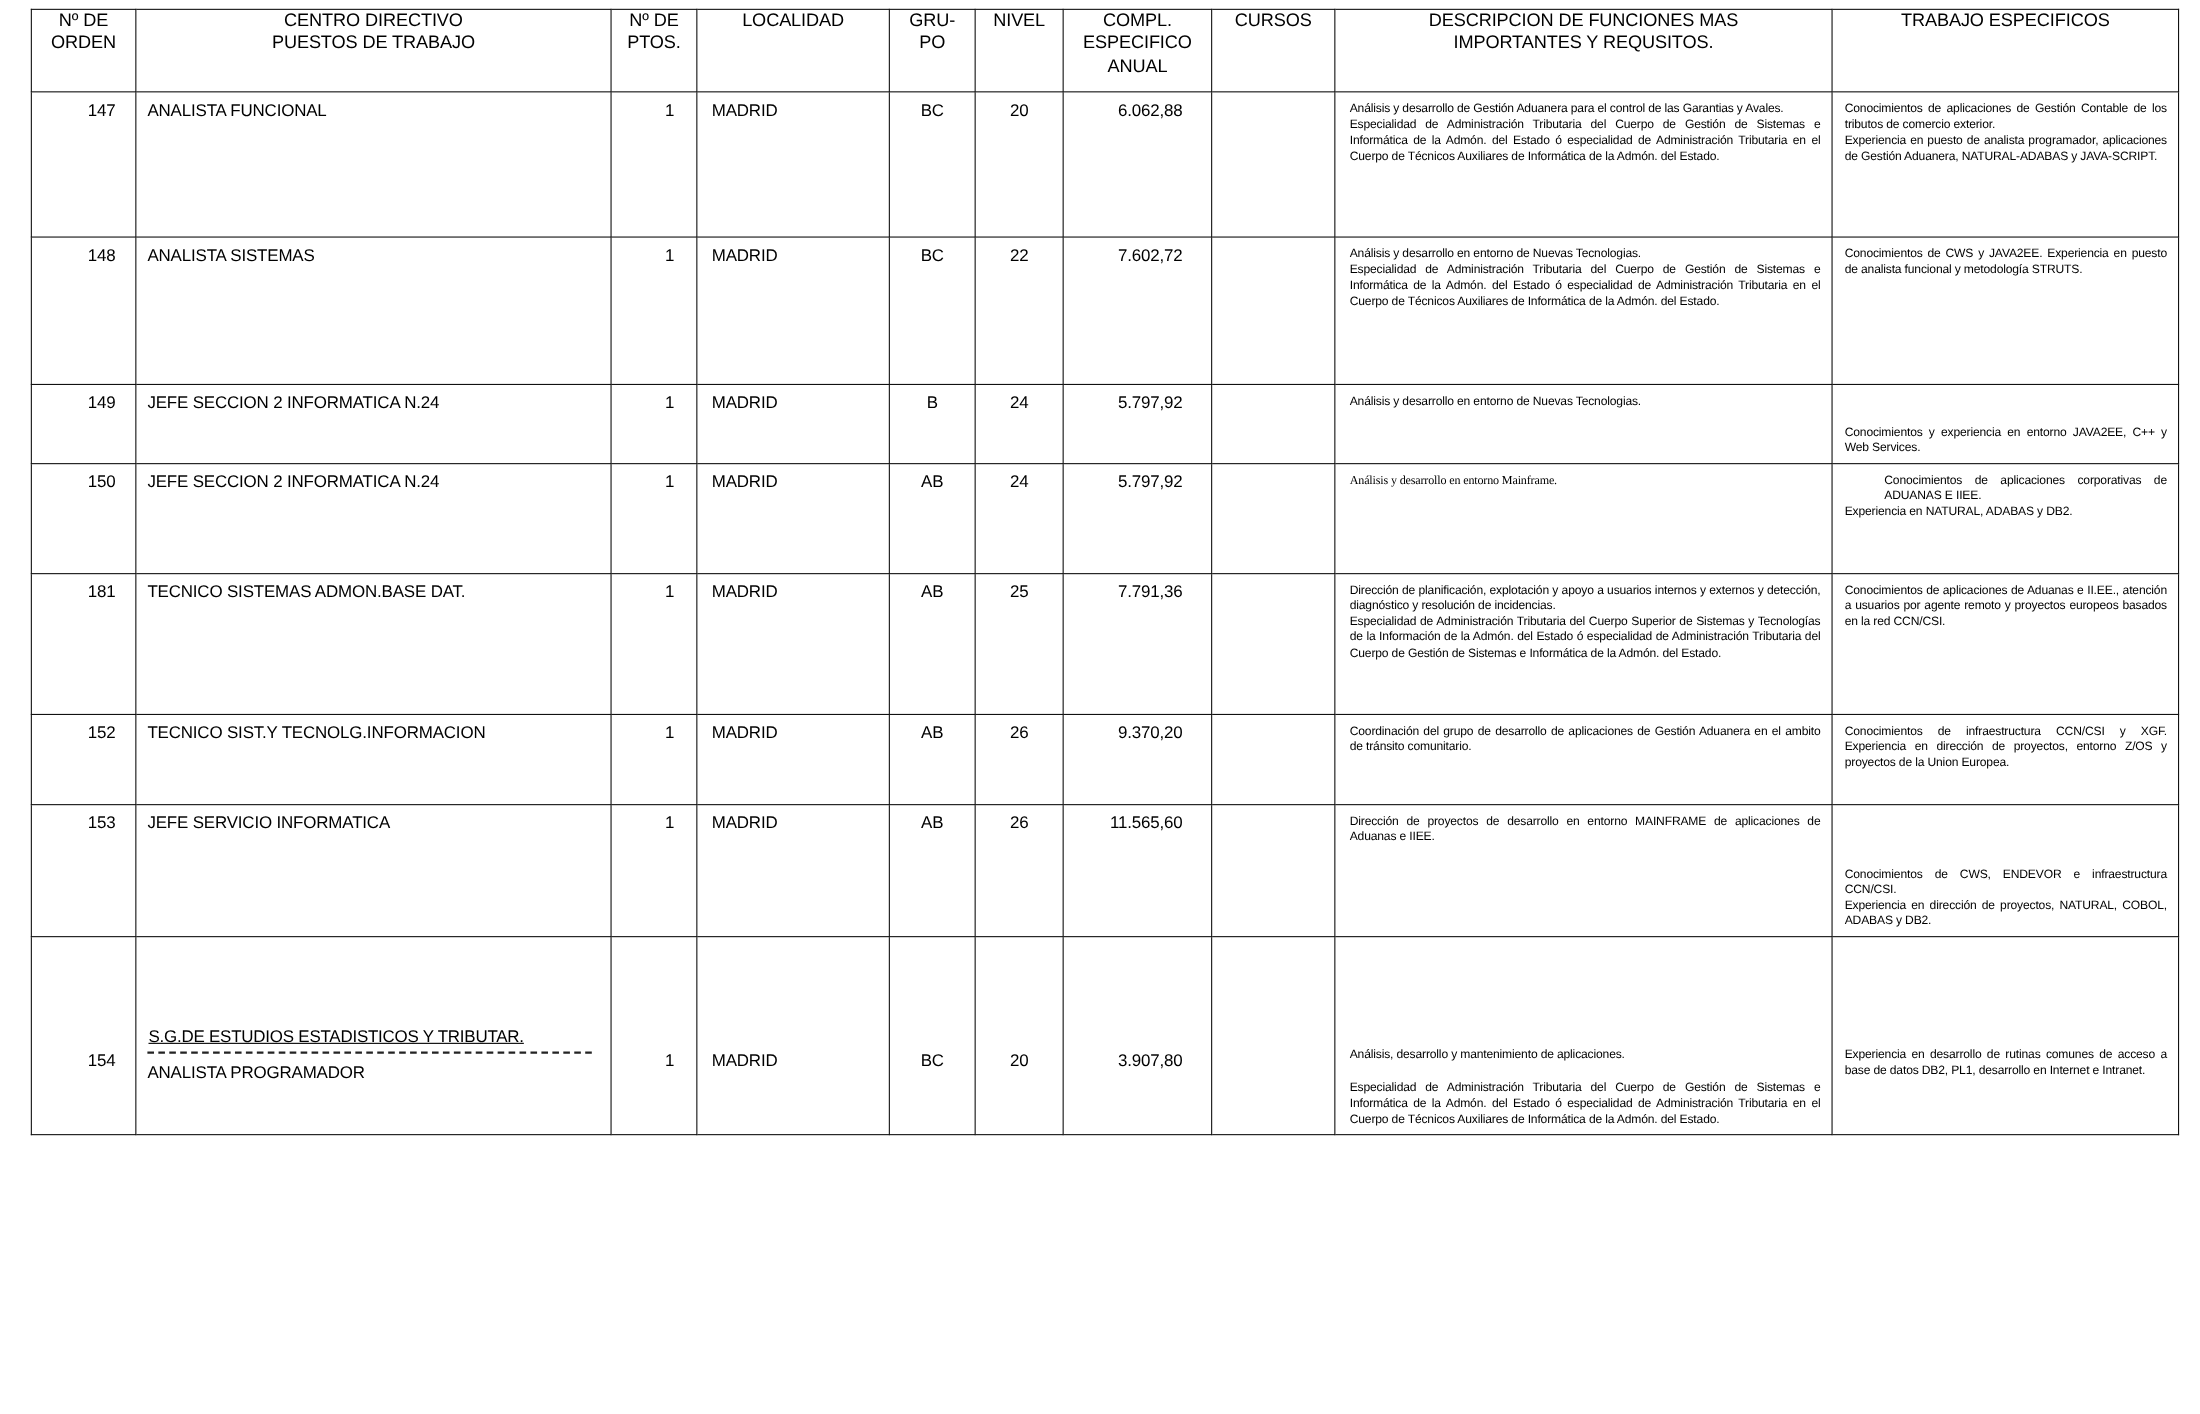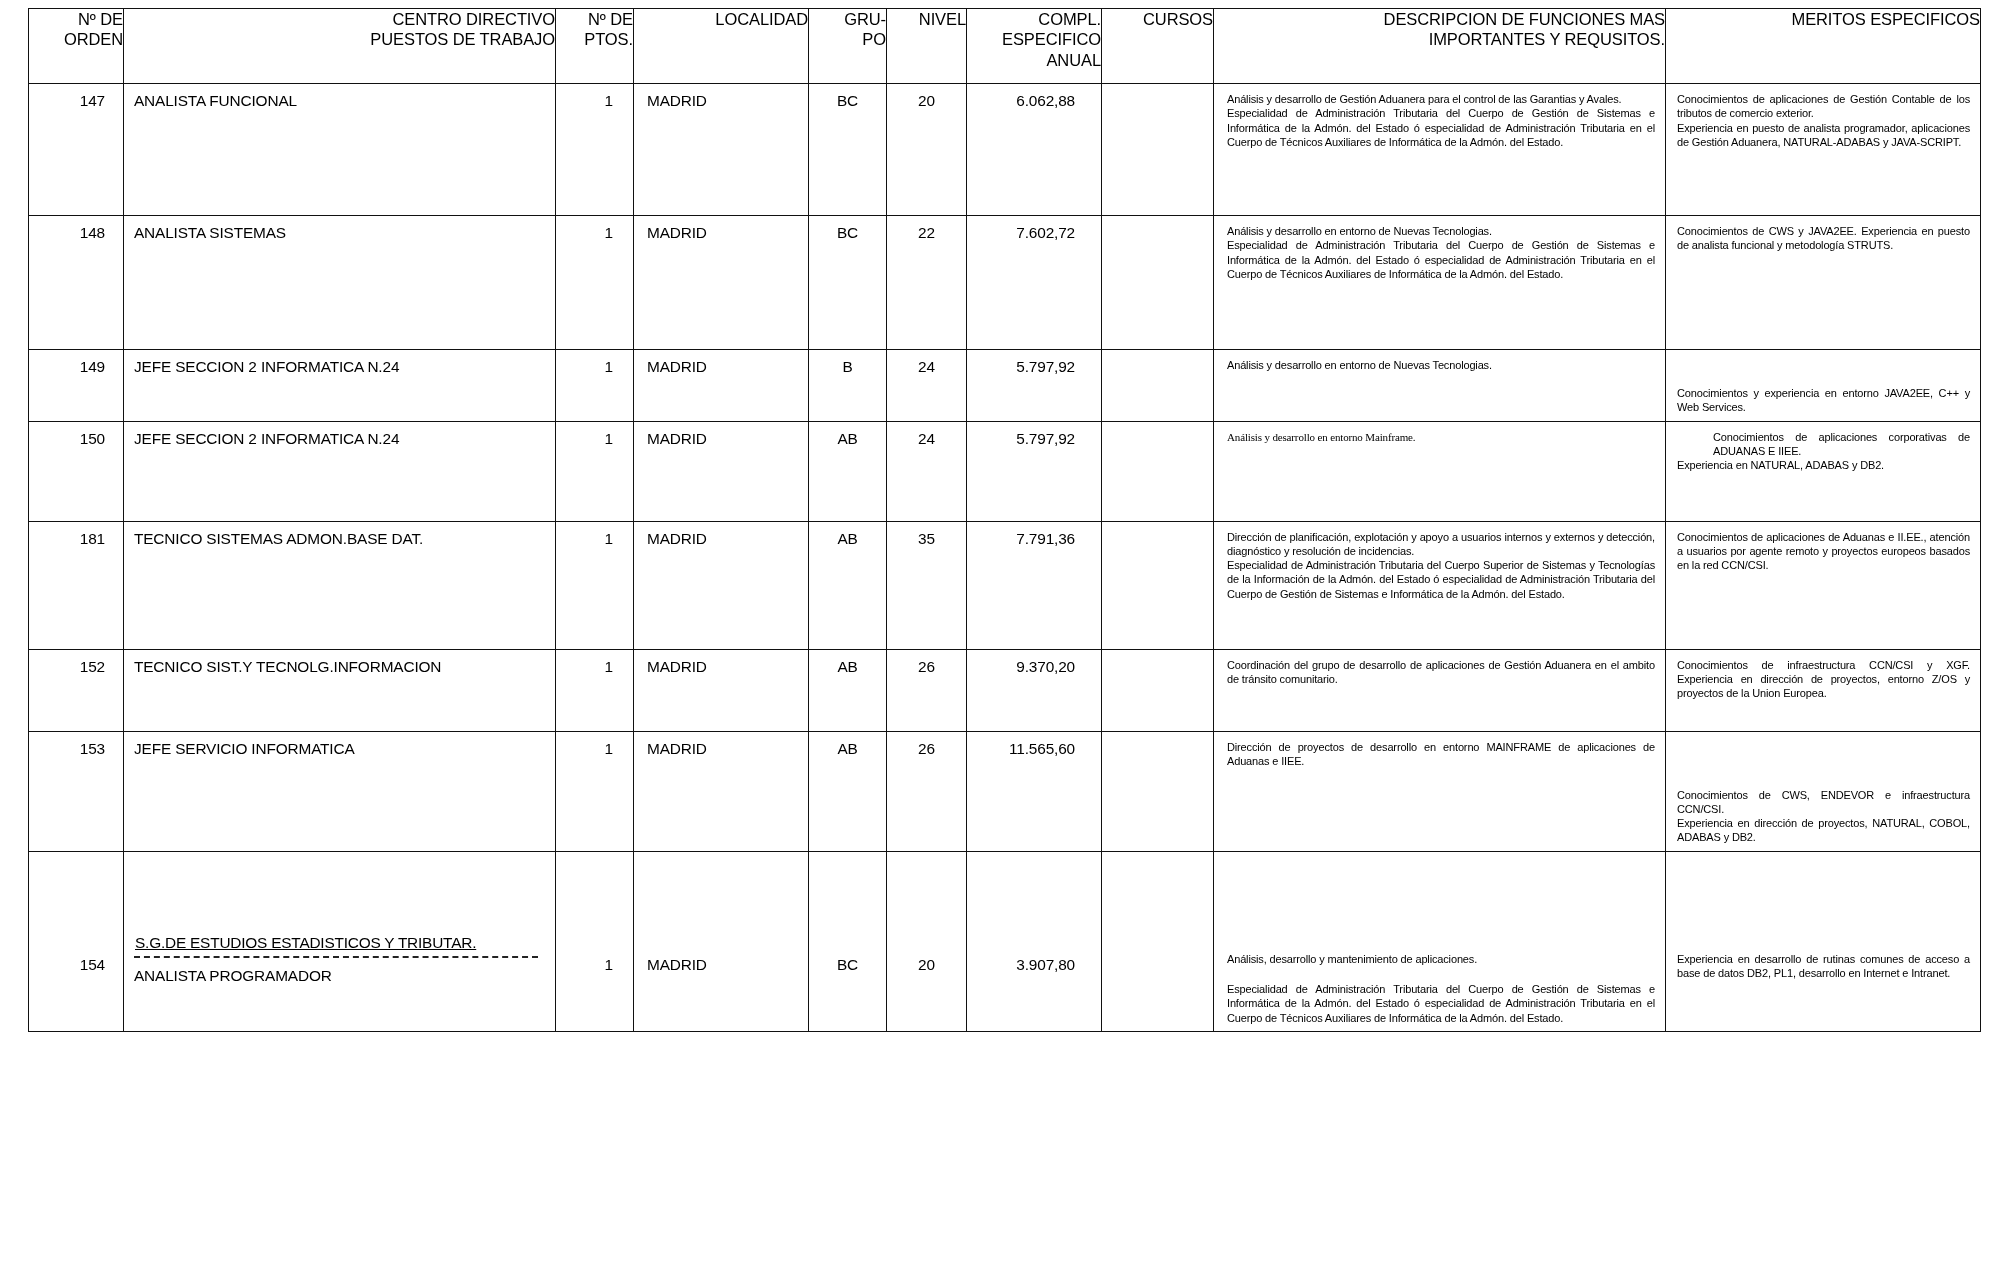--- a/index.html
+++ b/index.html
@@ -36,21 +36,21 @@
     border: 1.4px solid #111;
     vertical-align: top;
     padding: 0;
     background: #fff;
   }
 
   
   thead th {
     height: 74px;
     padding: 7px 8px 4px 8px;
-    text-align: right;
+    text-align: center;
     font-weight: normal;
     font-size: 16.5px;
     line-height: 1.23;
     letter-spacing: -0.1px;
     vertical-align: top;
     white-space: pre-line;
   }
 
   
   col.c-orden    { width: 95px; }
@@ -134,21 +134,21 @@
         <th>LOCALIDAD</th>
         <th>GRU-
 PO</th>
         <th>NIVEL</th>
         <th>COMPL.
 ESPECIFICO
 ANUAL</th>
         <th>CURSOS</th>
         <th>DESCRIPCION DE FUNCIONES MAS
 IMPORTANTES Y REQUSITOS.</th>
-        <th>MERITOS ESPECIFICOS</th>
+        <th>TRABAJO ESPECIFICOS</th>
       </tr>
     </thead>
     <tbody id="tbody">
         <tr style="height: 132px;">
           <td class="num">
             <div class="cellpad">147</div>
           </td>
           <td class="centro">
             <div class="cellpad">ANALISTA FUNCIONAL</div>
           </td>
@@ -303,21 +303,21 @@
           <td class="ptos">
             <div class="cellpad">1</div>
           </td>
           <td class="local">
             <div class="cellpad">MADRID</div>
           </td>
           <td class="grupo">
             <div class="cellpad">AB</div>
           </td>
           <td class="nivel">
-            <div class="cellpad">35</div>
+            <div class="cellpad">25</div>
           </td>
           <td class="compl">
             <div class="cellpad">7.791,36</div>
           </td>
           <td class="cursos">
             <div class="cellpad"></div>
           </td>
           <td class="desc">
             <div class="cellpad">
               <div class="para">Dirección de planificación, explotación y apoyo a usuarios internos y externos y detección, diagnóstico y resolución de incidencias.</div>

